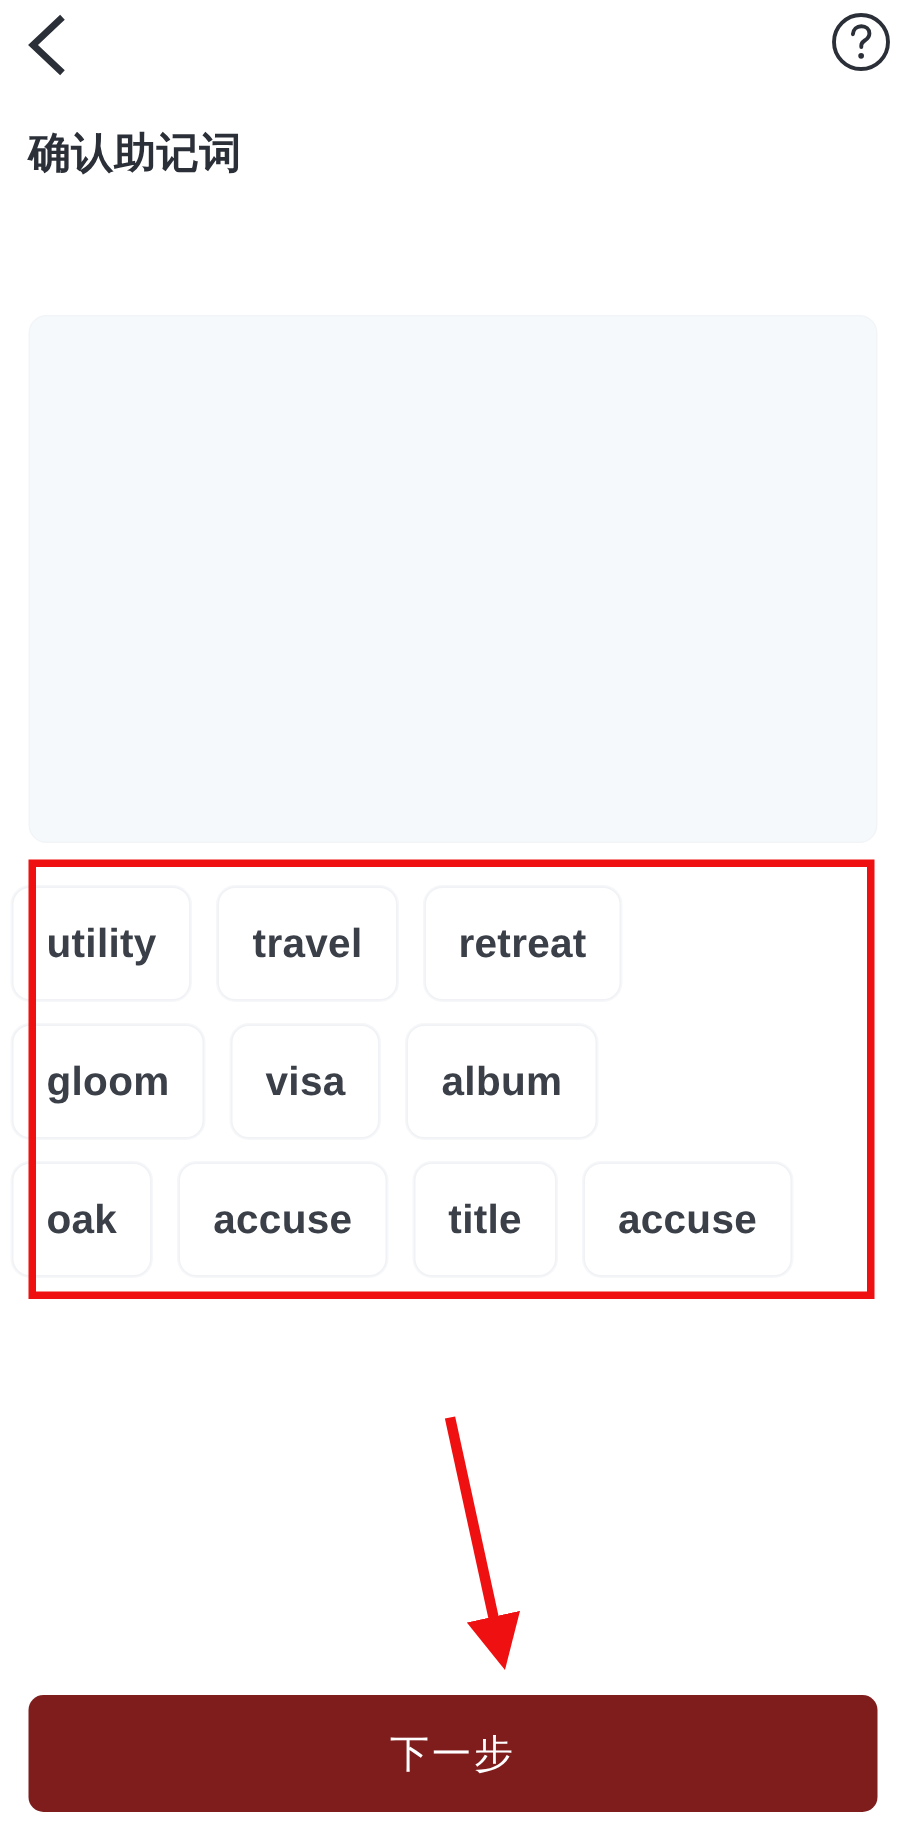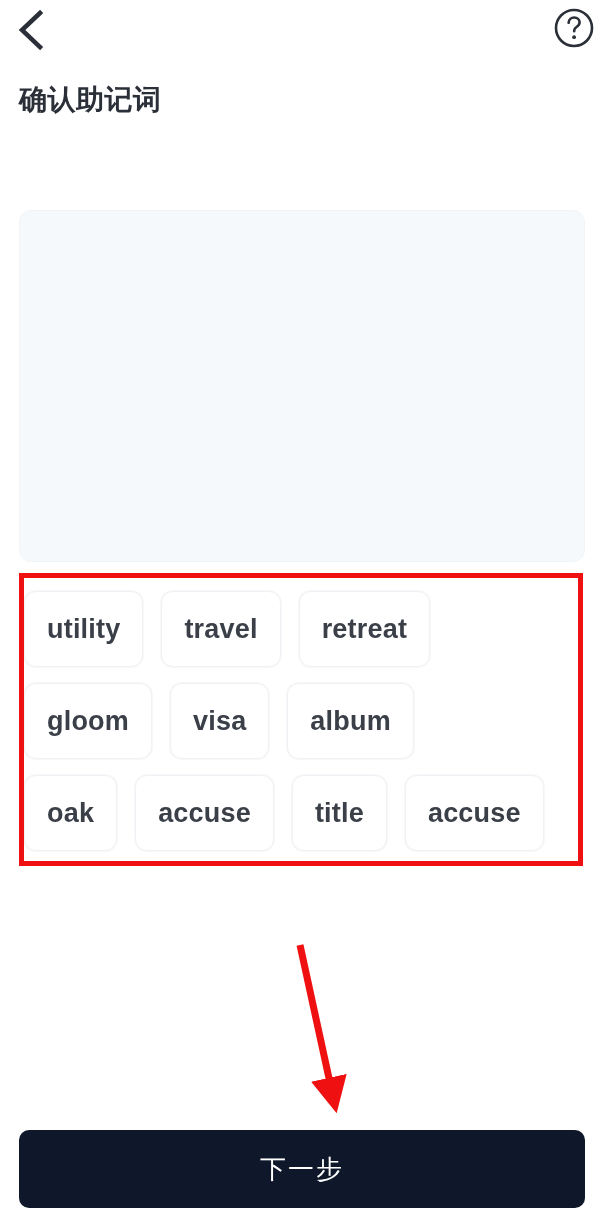--- a/index.html
+++ b/index.html
@@ -53,21 +53,20 @@
     cursor: pointer;
   }
   #help-button svg { display: block; }
 
   
   #heading-block {
     position: absolute;
     left: 19px;
     top: 84px;
     width: 572px;
-    font-family: Liberation Mono, monospace;
   }
 
   #page-title {
     font-size: 28px;
     font-weight: bold;
     color: #2b2f38;
     letter-spacing: 0.5px;
     line-height: 36px;
   }
 
@@ -98,21 +97,21 @@
     left: 19px;
     top: 573px;
     width: 564px;
     height: 293px;
     border: 5px solid #ef1111;
     background: transparent;
   }
 
   #chip-rows {
     position: absolute;
-    left: 19px;
+    left: 3px;
     top: 573px;
     width: 552px;
     height: 293px;
     padding: 18px 0 0 0;
   }
 
   .chip-row {
     display: flex;
     align-items: flex-start;
     height: 92px;
@@ -223,15 +222,15 @@
 
   <svg id="annotation-arrow">
     <defs>
       <marker id="arrowhead" markerWidth="5.2" markerHeight="5.2" refX="2.3" refY="2.6" orient="auto">
         <polygon points="0,0 5.2,2.6 0,5.2" fill="#ef1111"></polygon>
       </marker>
     </defs>
     <line id="arrow-line" x1="300" y1="945" x2="332.321298176674" y2="1093.5032618928265" stroke="#ef1111" stroke-width="7" marker-end="url(#arrowhead)"></line>
   </svg>
 
-  <div id="next-button" style="background: #0f172a;">下一步</div>
+  <div id="next-button" style="background: #7f1d1d;">下一步</div>
 
 </div>
 
 </body></html>

